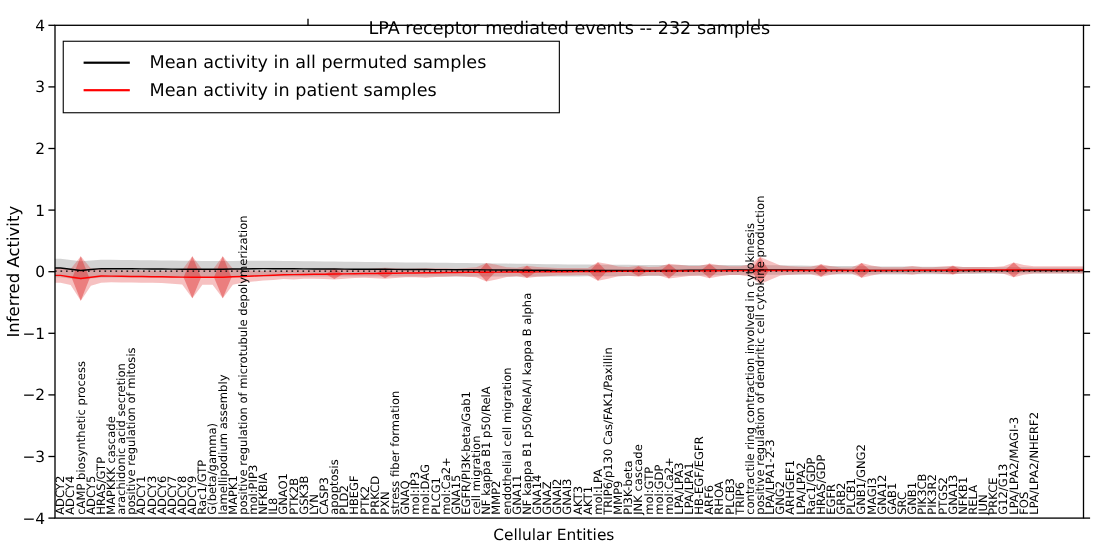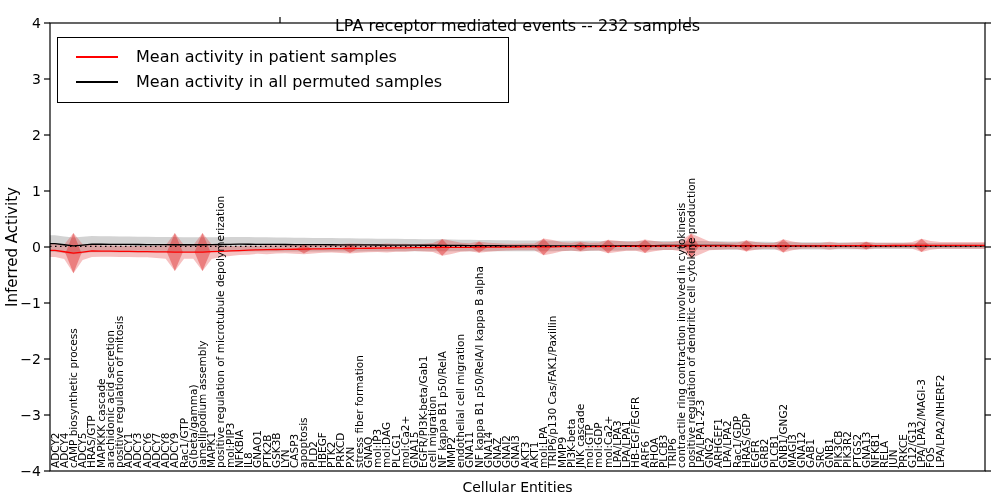--- a/index.html
+++ b/index.html
@@ -3,21 +3,21 @@
 <meta charset="utf-8">
 <style>
   html,body{margin:0;padding:0;background:#ffffff;}
   .figure{position:relative;width:1000px;height:500px;background:#ffffff;
           font-family:"DejaVu Sans","Liberation Sans",sans-serif;overflow:hidden;}
   .figure svg{position:absolute;left:0;top:0;}
   .chart-title{position:absolute;left:50px;top:16px;width:935px;text-align:center;
                font-size:16px;color:#000;}
   .y-label{position:absolute;left:-58px;top:238px;width:140px;text-align:center;
            font-size:15px;color:#000;transform:rotate(-90deg);}
-  .x-label{position:absolute;left:50px;top:479px;width:935px;text-align:center;
+  .x-label{position:absolute;left:36px;top:479px;width:935px;text-align:center;
            font-size:14px;color:#000;}
   .legend{position:absolute;left:57px;top:37px;width:452px;background:#ffffff;
           border:1px solid #000;box-sizing:border-box;padding:6px 10px 8px 10px;}
   .legend-row{display:flex;align-items:center;height:25px;}
   .legend-swatch{width:42px;height:0;border-top-width:2px;border-top-style:solid;
                  margin:0 18px 0 8px;flex:0 0 auto;}
   .legend-text{font-size:16px;color:#000;white-space:nowrap;}
 </style>
 </head>
 <body>
@@ -173,21 +173,21 @@
       <text x="934.28125" y="468" text-anchor="start" transform="rotate(-90 934.28125 468)" font-size="10.5" fill="#000">FOS</text>
       <text x="943.5" y="468" text-anchor="start" transform="rotate(-90 943.5 468)" font-size="10.5" fill="#000">LPA/LPA2/NHERF2</text>
     </svg>
 
   <div class="chart-title">LPA receptor mediated events -- 232 samples</div>
   <div class="y-label">Inferred Activity</div>
   <div class="x-label">Cellular Entities</div>
 
   <div class="legend">
     <div class="legend-row">
+      <span class="legend-swatch" id="swatch-0" style="border-top-color: rgb(0, 0, 0);"></span>
+      <span class="legend-text">Mean activity in all permuted samples</span>
+    </div>
+    <div class="legend-row">
       <span class="legend-swatch" id="swatch-1" style="border-top-color: rgb(255, 0, 0);"></span>
       <span class="legend-text">Mean activity in patient samples</span>
-    </div>
-    <div class="legend-row">
-      <span class="legend-swatch" id="swatch-0" style="border-top-color: rgb(0, 0, 0);"></span>
-      <span class="legend-text">Mean activity in all permuted samples</span>
     </div>
   </div>
 </div>
 
 </body></html>

